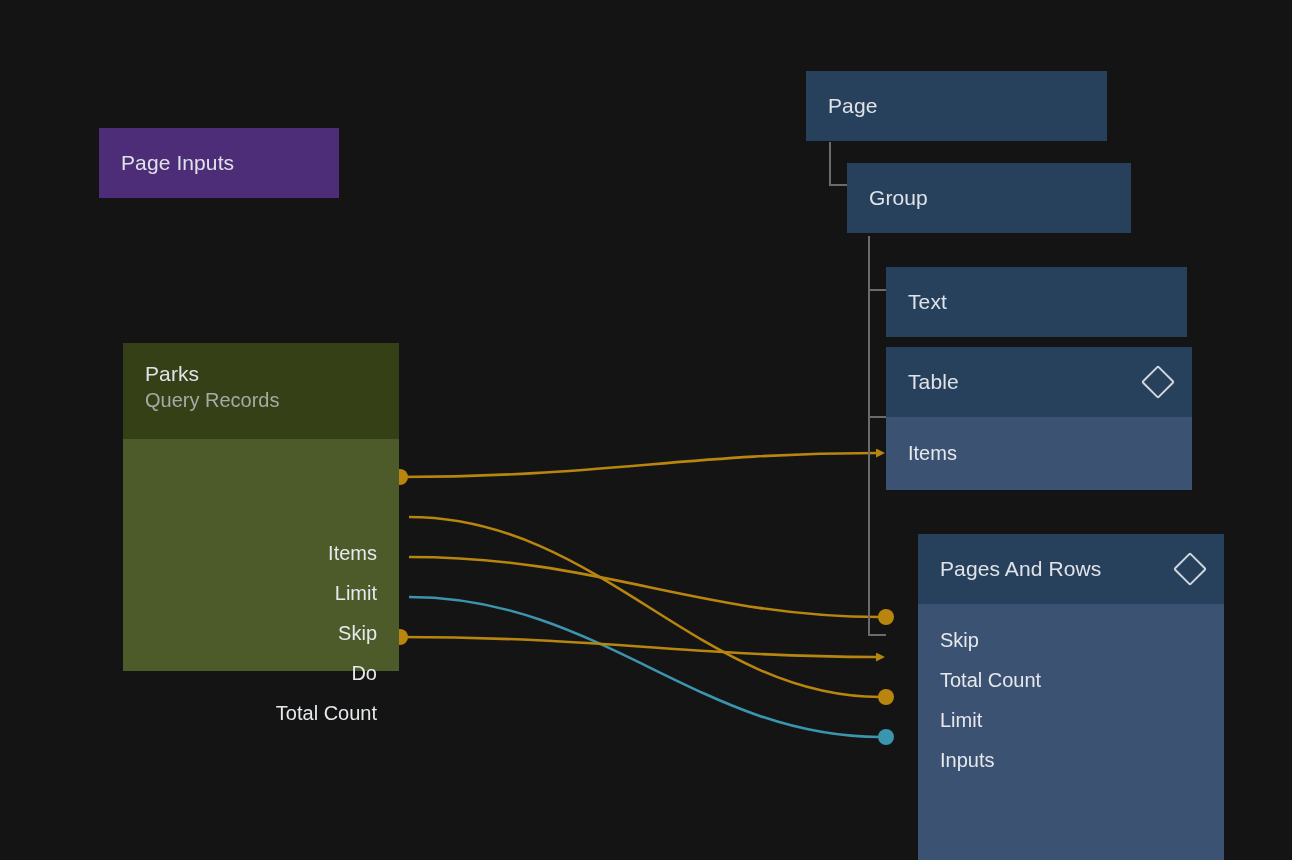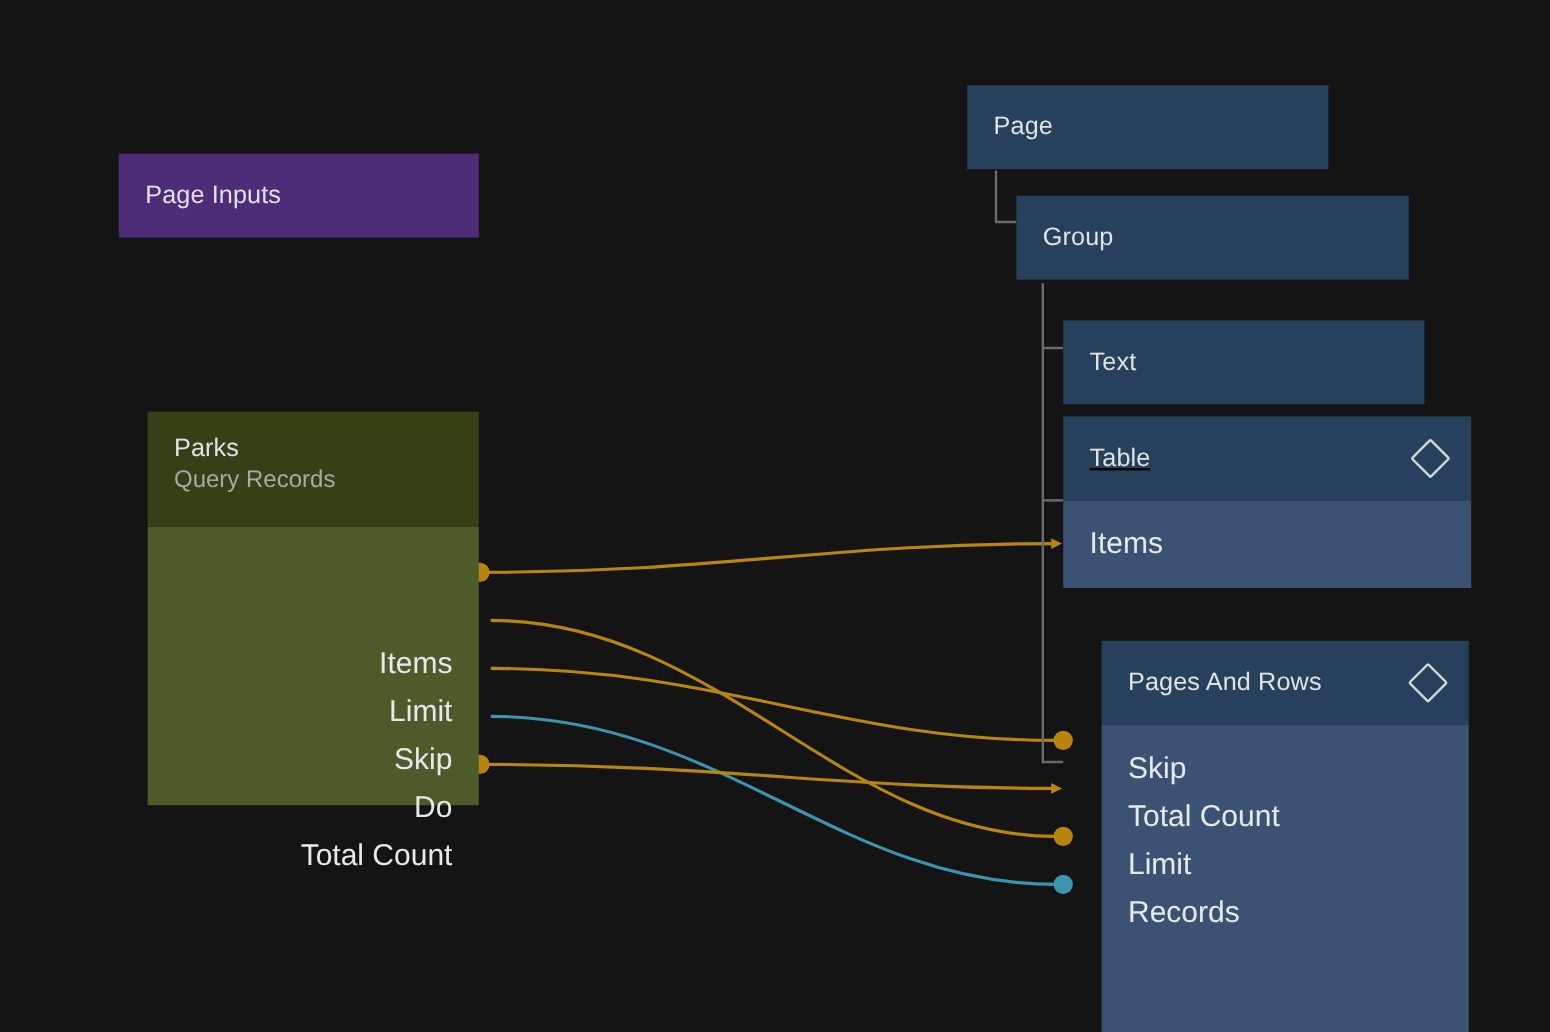--- a/index.html
+++ b/index.html
@@ -76,21 +76,21 @@
   }
   .node-blue .node-body {
     background: #3c5272;
   }
 
   .port-row {
     position: absolute;
     height: 40px;
     display: flex;
     align-items: center;
-    font-size: 25px;
+    font-size: 20px;
     color: #e6e9ec;
     white-space: nowrap;
   }
   .port-row.out {
     right: 22px;
     justify-content: flex-end;
   }
   .port-row.in {
     left: 22px;
     justify-content: flex-start;
@@ -151,21 +151,21 @@
 
   <svg class="tree" viewBox="0 0 1292 860">
 
     <path d="M830,142 L830,185 L847,185" stroke="#6b6b6b" stroke-width="2" fill="none"></path>
 
     <path d="M869,236 L869,635 L886,635" stroke="#6b6b6b" stroke-width="2" fill="none"></path>
     <path d="M869,290 L886,290" stroke="#6b6b6b" stroke-width="2" fill="none"></path>
     <path d="M869,417 L886,417" stroke="#6b6b6b" stroke-width="2" fill="none"></path>
   </svg>
 
-  <div class="node node-purple" style="left:99px; top:128px; width:300px;">
+  <div class="node node-purple" style="left:99px; top:128px; width:240px;">
     <div class="node-header">
       <div class="node-title-wrap">
         <div class="node-title">Page Inputs</div>
       </div>
     </div>
   </div>
 
   <div class="node node-green" style="left:99px; top:343px; width:300px;padding-left:24px;">
     <div class="node-header">
       <div class="node-title-wrap">
@@ -193,37 +193,37 @@
   </div>
 
   <div class="node node-blue" style="left:806px; top:71px; width:301px;">
     <div class="node-header">
       <div class="node-title-wrap">
         <div class="node-title">Page</div>
       </div>
     </div>
   </div>
 
-  <div class="node node-blue" style="left:847px; top:163px; width:327px;">
+  <div class="node node-blue" style="left:847px; top:163px; width:284px;">
     <div class="node-header">
       <div class="node-title-wrap">
         <div class="node-title">Group</div>
       </div>
     </div>
   </div>
 
   <div class="node node-blue" style="left:886px; top:255px; width:301px;margin-top:12px;">
     <div class="node-header">
       <div class="node-title-wrap">
         <div class="node-title">Text</div>
       </div>
     </div>
   </div>
 
-  <div class="node node-blue" style="left:886px; top:347px; width:340px;text-decoration:underline;">
+  <div class="node node-blue" style="left:886px; top:347px; width:306px;">
     <div class="node-header">
       <div class="node-title-wrap">
         <div class="node-title">Table</div>
       </div>
       <span class="diamond-icon"></span>
     </div>
     <div class="node-body" style="height:73px;">
       <div class="port-row in" style="top:16px;">
         <span>Items</span>
       </div>
@@ -241,18 +241,18 @@
       <div class="port-row in" style="top:16px;">
         <span>Skip</span>
       </div>
       <div class="port-row in" style="top:56px;">
         <span>Total Count</span>
       </div>
       <div class="port-row in" style="top:96px;">
         <span>Limit</span>
       </div>
       <div class="port-row in" style="top:136px;">
-        <span>Records</span>
+        <span>Inputs</span>
       </div>
     </div>
   </div>
 
 </div>
 
 </body></html>

